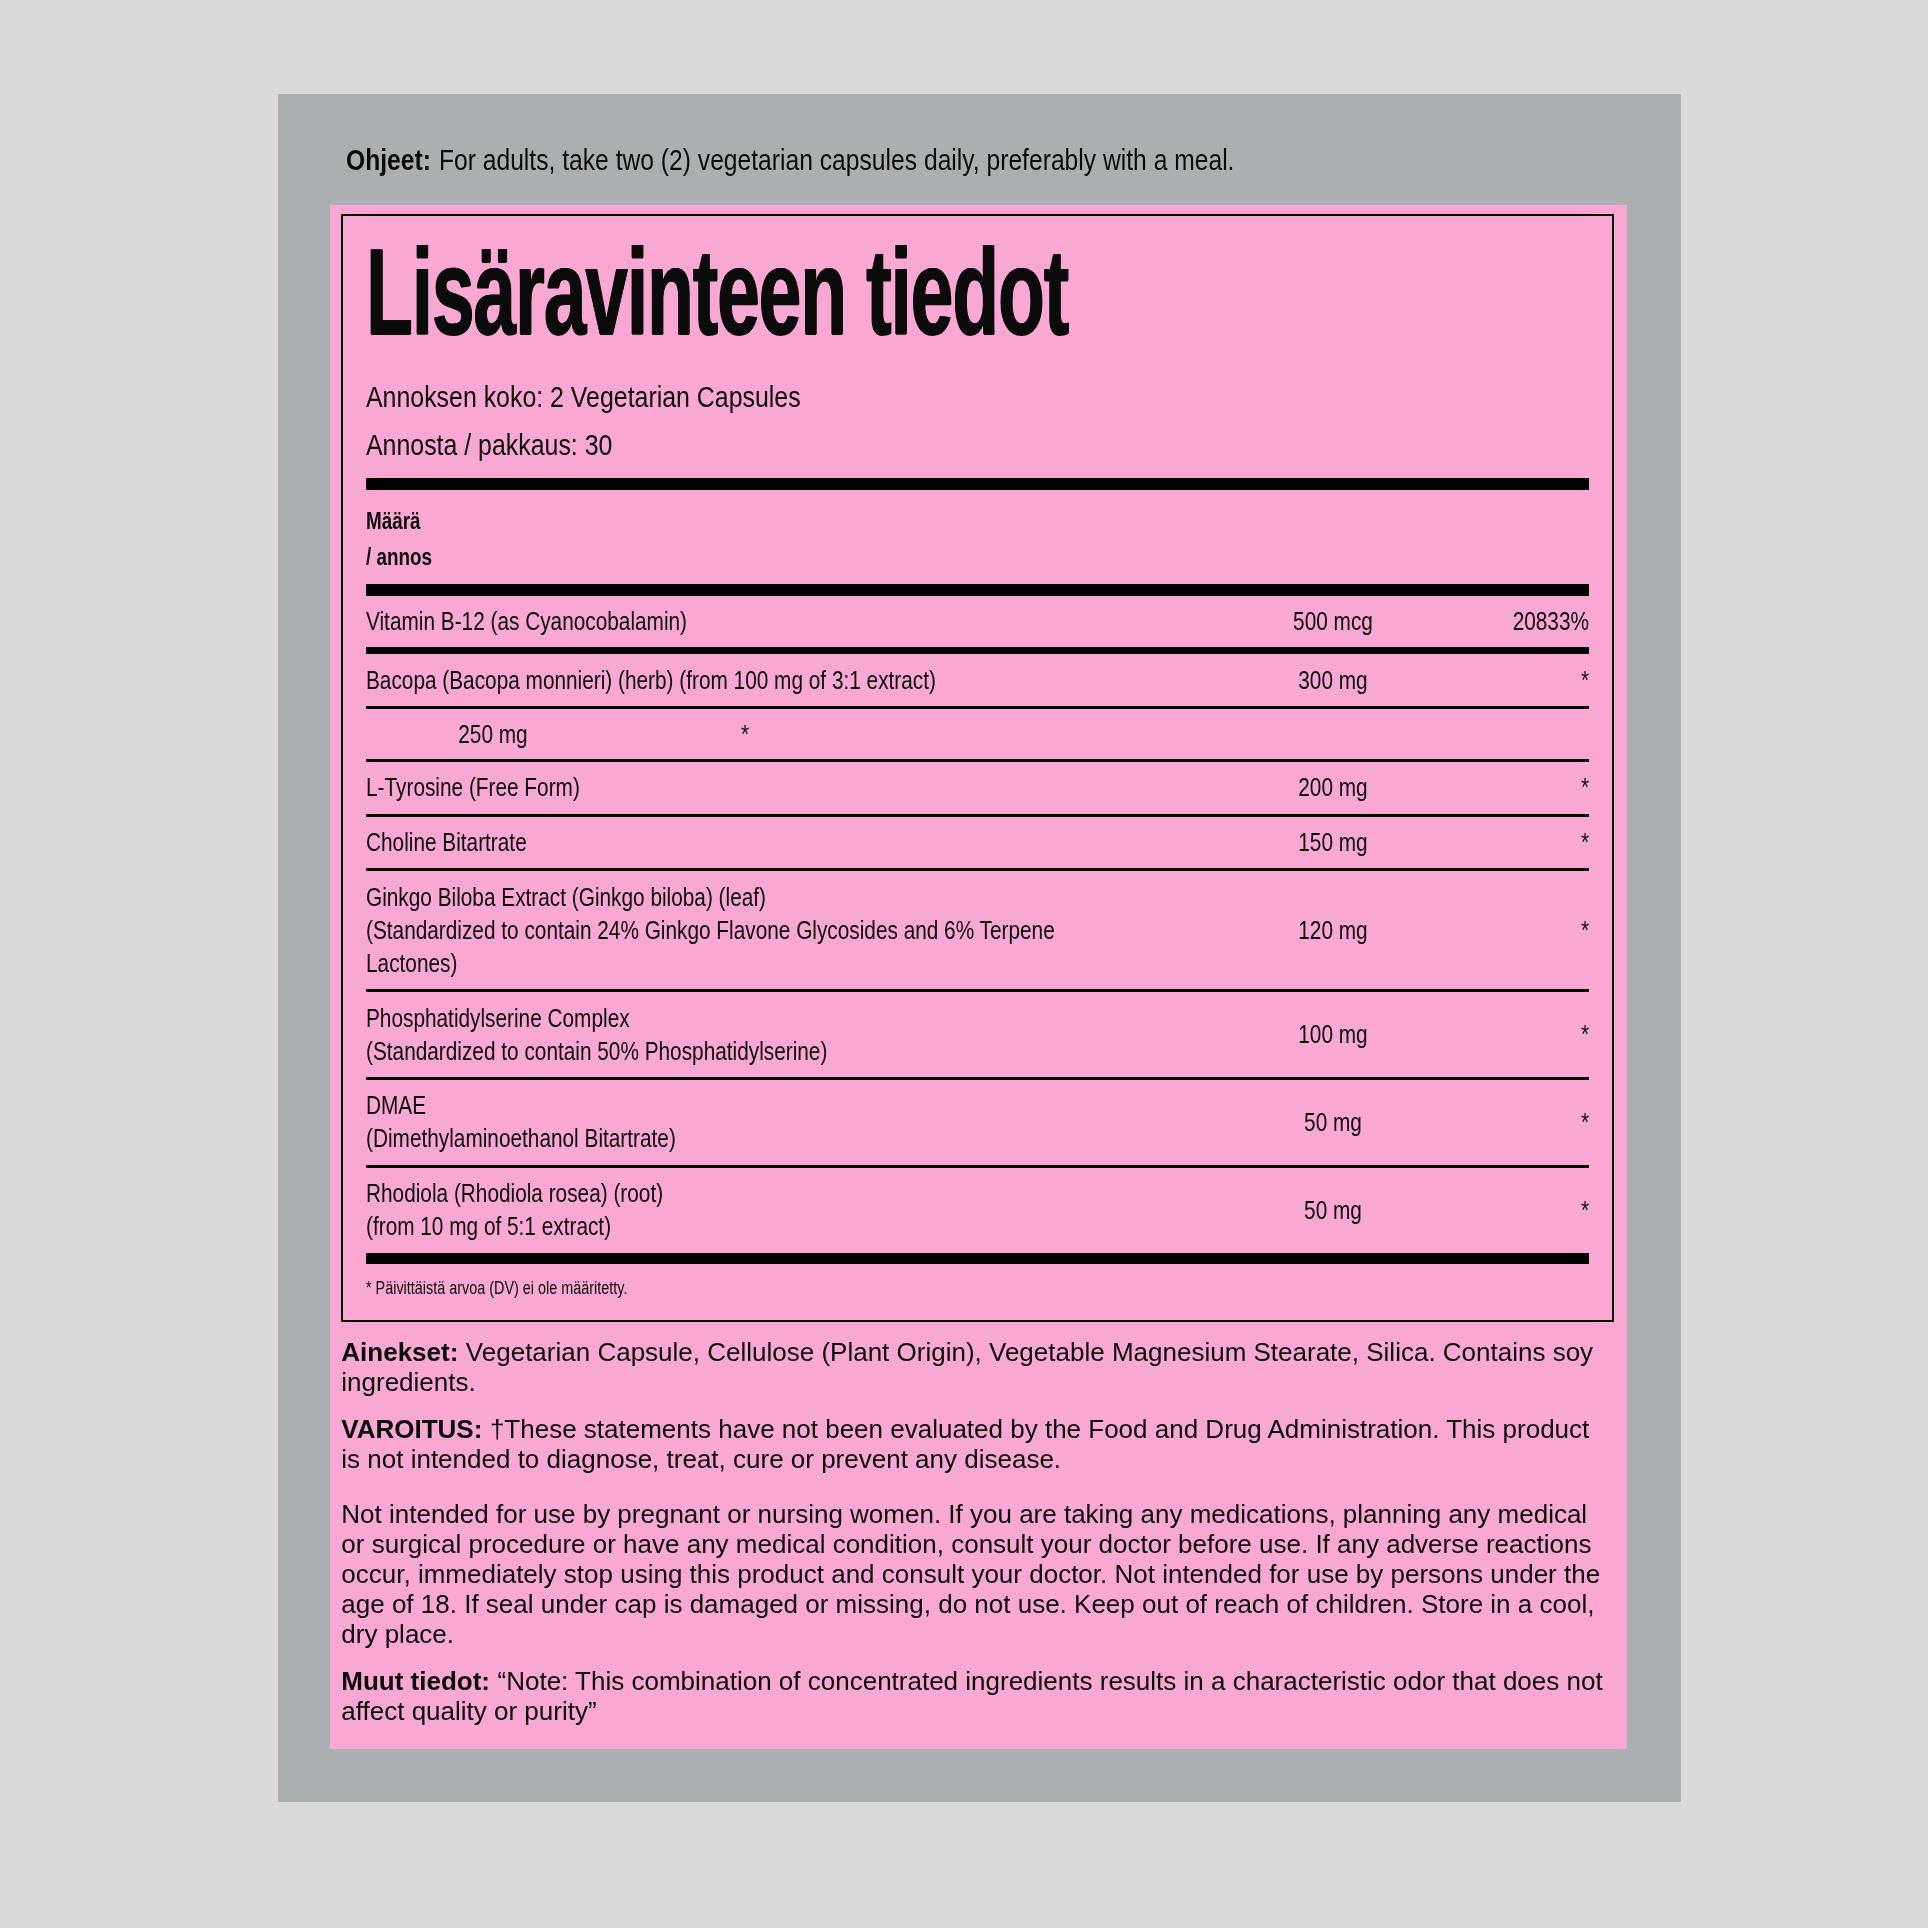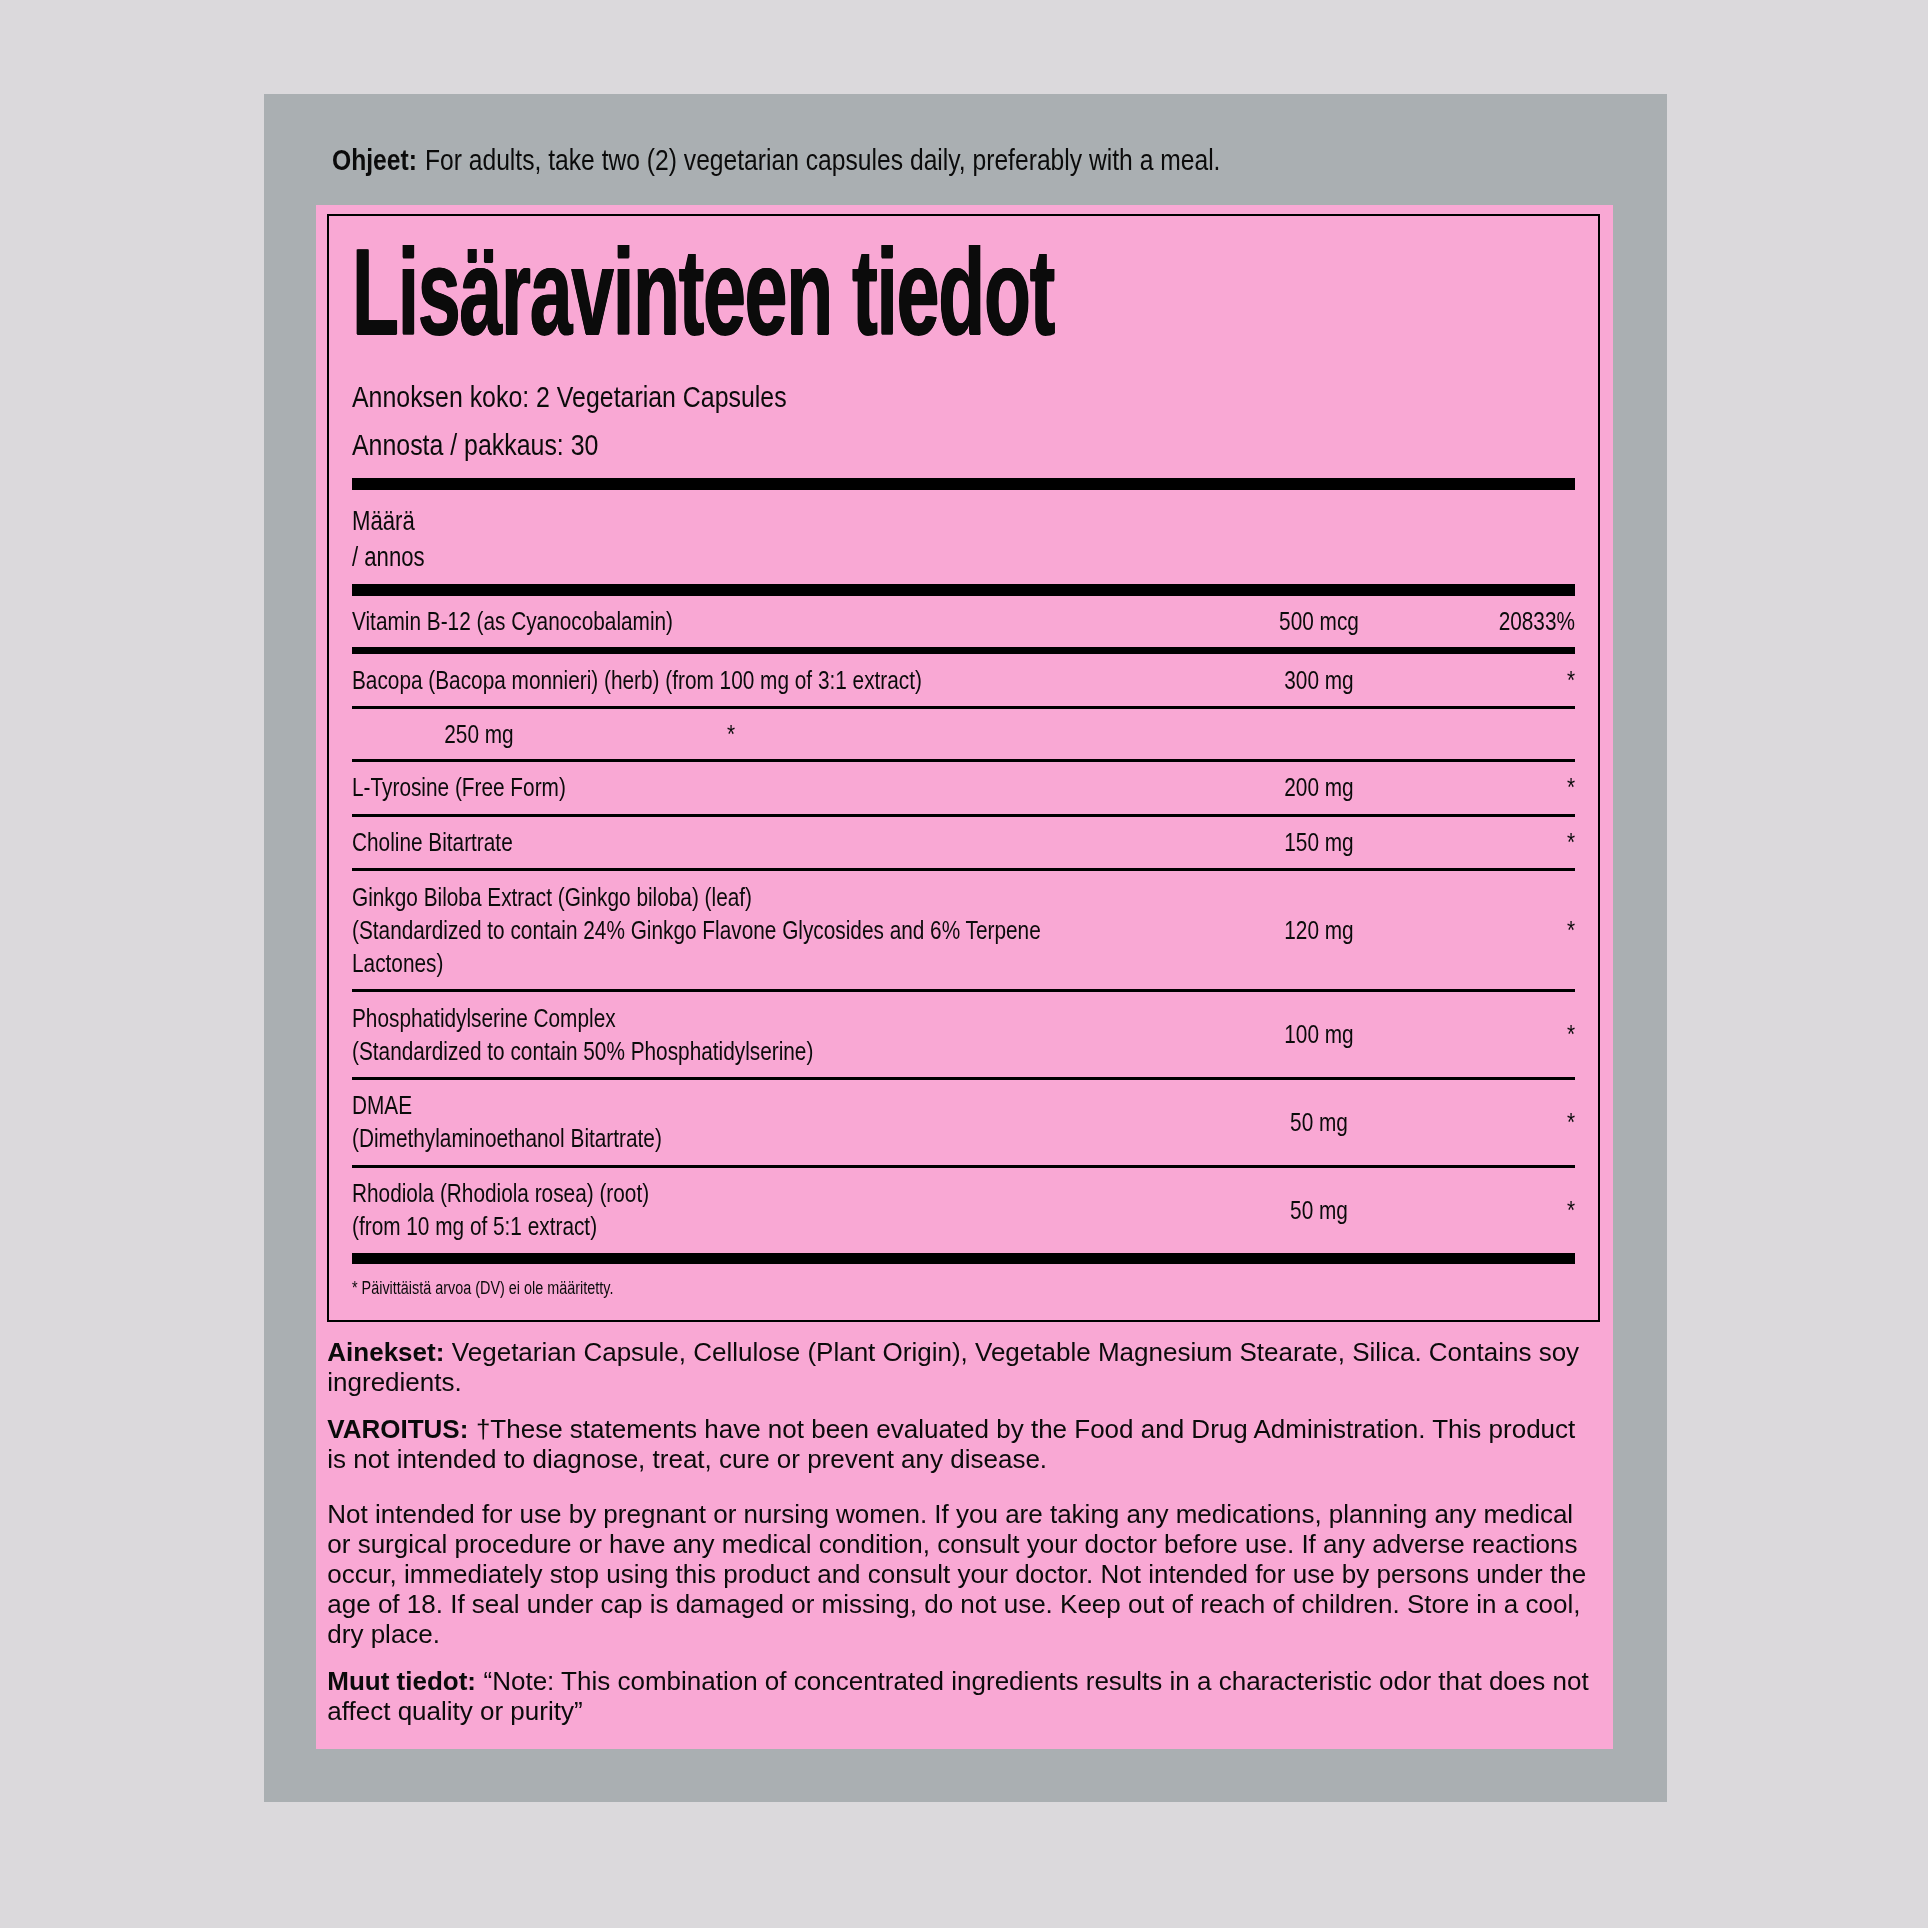--- a/index.html
+++ b/index.html
@@ -5,21 +5,21 @@
   html,body{margin:0;padding:0;}
   body{
     width:1928px;height:1928px;
     background:#dbd9dc;
     font-family:"Liberation Sans","DejaVu Sans",sans-serif;
     color:#0b0b0b;
     position:relative;
     overflow:hidden;
   }
   .panel{
-    position:absolute;left:264px;top:94px;width:1403px;
+    position:absolute;left:278px;top:94px;width:1403px;
     background:#aaafb2;
     padding:49px 0 53px 0;
     box-sizing:border-box;
   }
   .directions{
     margin-left:68px;margin-right:38px;
     font-size:29px;line-height:34px;
     transform:scaleX(.85);transform-origin:0 50%;
     white-space:nowrap;
   }
@@ -52,21 +52,21 @@
   .serving.s1{margin-top:26px;}
   .serving.s2{margin-top:11.3px;}
   .bar{background:#000;}
   .bar-1{height:12.2px;margin-top:15px;}
   .bar-2{height:11.3px;}
   .bar-3{height:11.3px;}
   .head-row{
     display:flex;justify-content:space-between;align-items:flex-start;
     padding:13px 0 9.4px 0;
   }
-  .head-left{font-weight:normal;font-size:27px;line-height:36px;}
+  .head-left{font-weight:bold;font-size:23px;line-height:36px;}
   .head-left div{transform:scaleX(.82);transform-origin:0 50%;white-space:nowrap;}
   .head-right{font-weight:bold;font-size:27px;line-height:36px;width:301px;text-align:right;}
   .head-right div{transform:scaleX(.82);transform-origin:100% 50%;white-space:nowrap;}
   .row{
     display:flex;align-items:center;
     padding:9.4px 0;
     gap:7px;
   }
   .sep-thin{border-bottom:3.8px solid #000;}
   .sep-thick{border-bottom:7.5px solid #000;}

